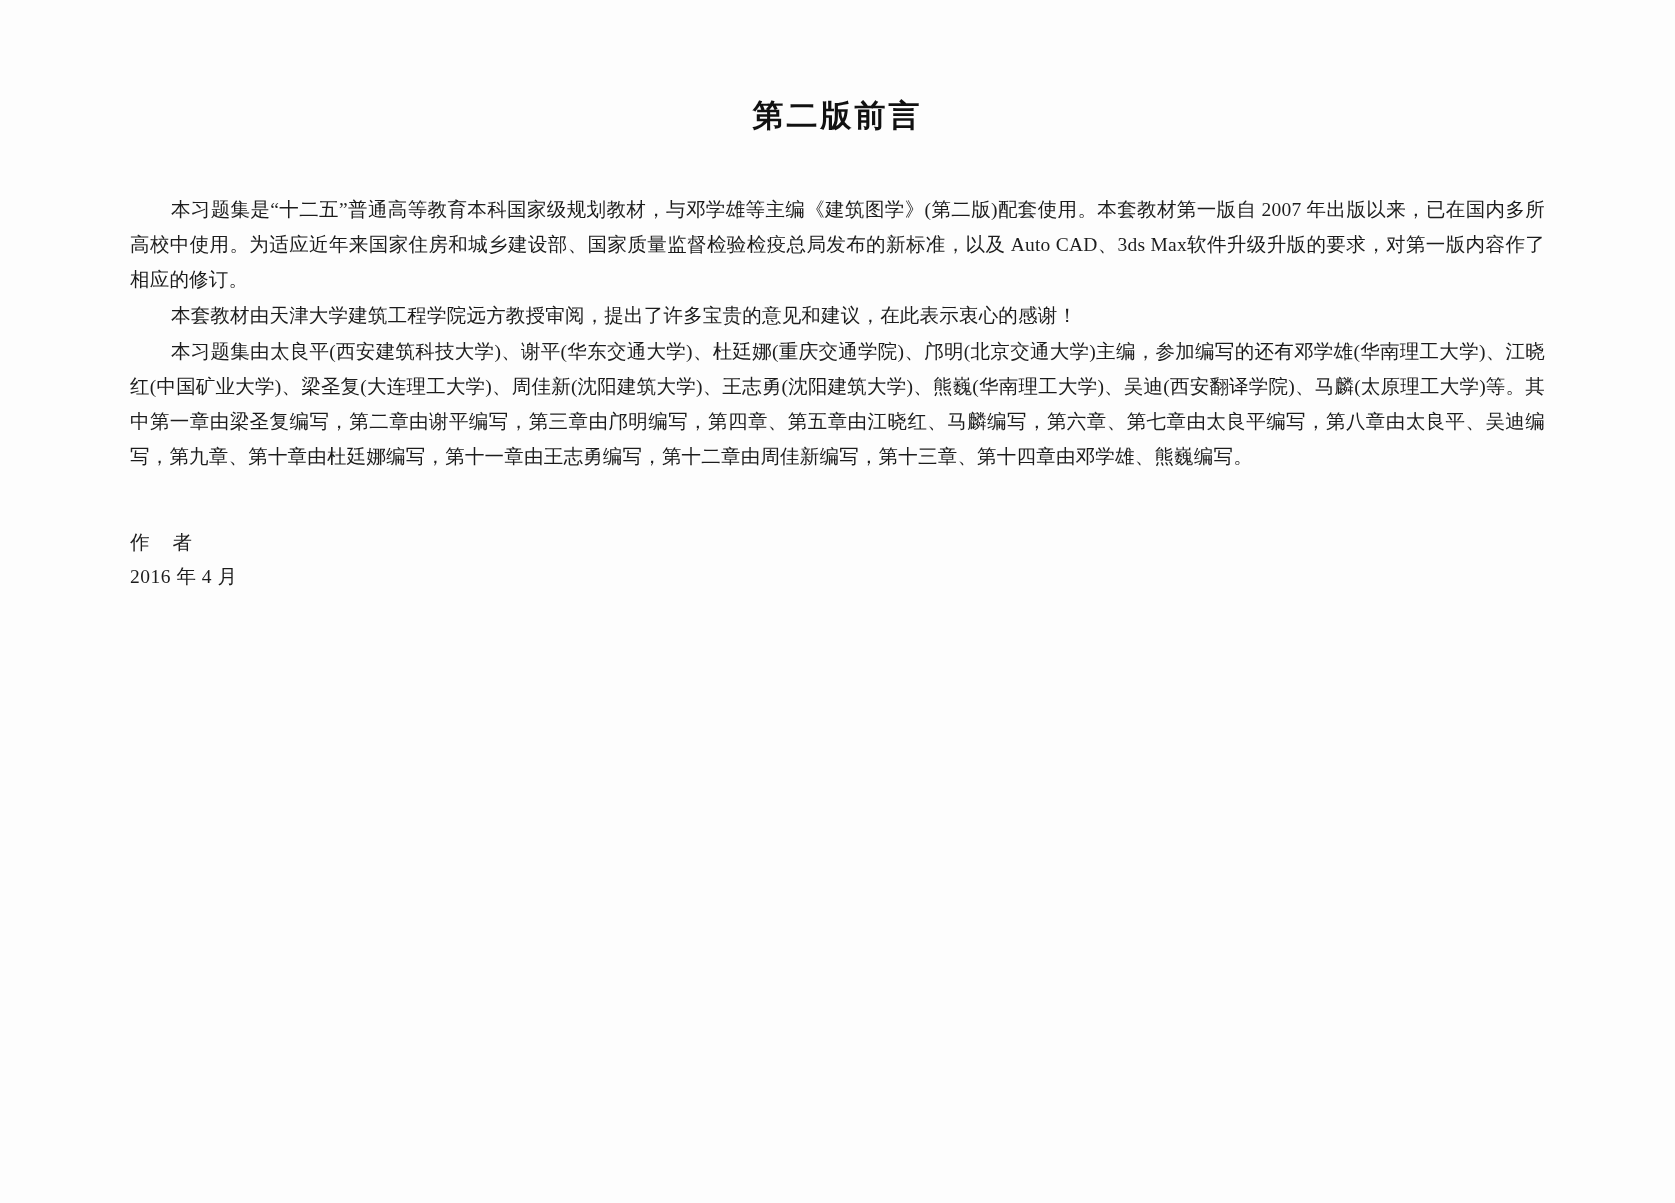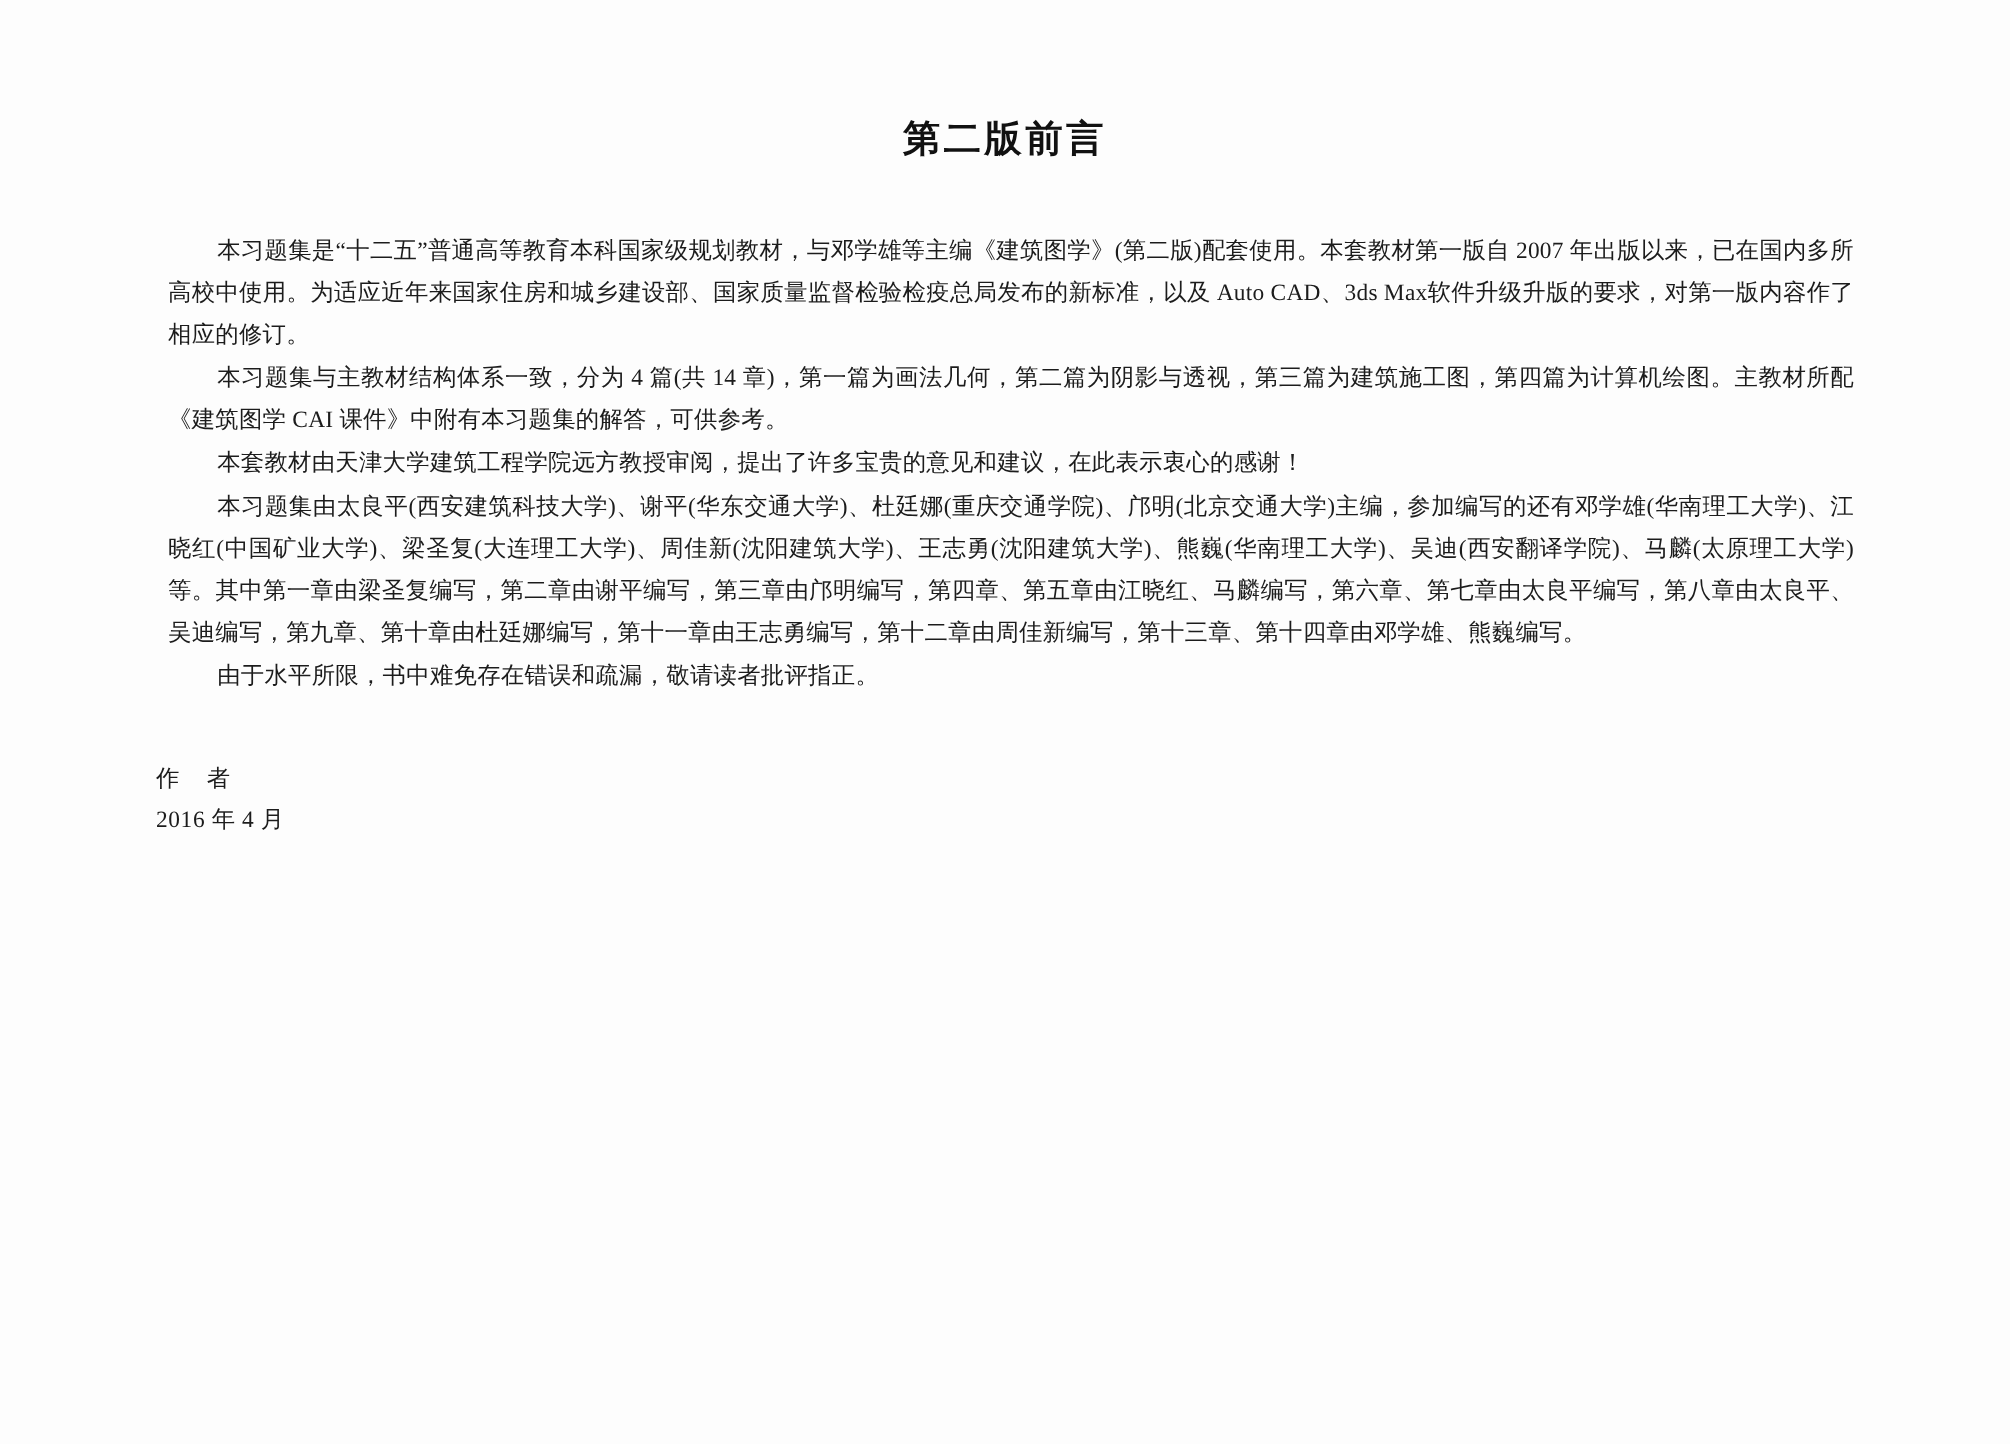--- a/index.html
+++ b/index.html
@@ -36,21 +36,21 @@
     letter-spacing: 3px;
     margin: 0 0 55px 0;
     color: #111;
   }
   .para {
     font-size: 19.5px;
     line-height: 35px;
     text-align: justify;
     text-justify: inter-ideograph;
     text-indent: 2.1em;
-    margin: 0 0 1px 10px;
+    margin: 0 0 1px 0;
     color: #1c1c1c;
     letter-spacing: 0.2px;
   }
   .signature-block {
     margin-top: 52px;
     text-align: left;
     padding-right: 112px;
     font-size: 19.5px;
     line-height: 34px;
     color: #1c1c1c;
@@ -64,24 +64,22 @@
 </style>
 </head>
 <body>
 
 <div class="page">
   <div class="content">
 
     <h1 class="doc-title">第二版前言</h1>
 
     <p class="para">本习题集是“十二五”普通高等教育本科国家级规划教材，与邓学雄等主编《建筑图学》(第二版)配套使用。本套教材第一版自 2007 年出版以来，已在国内多所高校中使用。为适应近年来国家住房和城乡建设部、国家质量监督检验检疫总局发布的新标准，以及 Auto CAD、3ds Max软件升级升版的要求，对第一版内容作了相应的修订。</p>
-    <p class="para">本习题集与主教材结构体系一致，分为 4 篇(共 14 章)，第一篇为画法几何，第二篇为阴影与透视，第三篇为建筑施工图，第四篇为计算机绘图。主教材所配《建筑图学 CAI 课件》中附有本习题集的解答，可供参考。</p>
     <p class="para">本套教材由天津大学建筑工程学院远方教授审阅，提出了许多宝贵的意见和建议，在此表示衷心的感谢！</p>
     <p class="para">本习题集由太良平(西安建筑科技大学)、谢平(华东交通大学)、杜廷娜(重庆交通学院)、邝明(北京交通大学)主编，参加编写的还有邓学雄(华南理工大学)、江晓红(中国矿业大学)、梁圣复(大连理工大学)、周佳新(沈阳建筑大学)、王志勇(沈阳建筑大学)、熊巍(华南理工大学)、吴迪(西安翻译学院)、马麟(太原理工大学)等。其中第一章由梁圣复编写，第二章由谢平编写，第三章由邝明编写，第四章、第五章由江晓红、马麟编写，第六章、第七章由太良平编写，第八章由太良平、吴迪编写，第九章、第十章由杜廷娜编写，第十一章由王志勇编写，第十二章由周佳新编写，第十三章、第十四章由邓学雄、熊巍编写。</p>
-    <p class="para">由于水平所限，书中难免存在错误和疏漏，敬请读者批评指正。</p>
 
     <div class="signature-block">
       <div class="sig-author">作 者</div>
       <div class="sig-date">2016 年 4 月</div>
     </div>
 
   </div>
 </div>
 
 </body></html>

